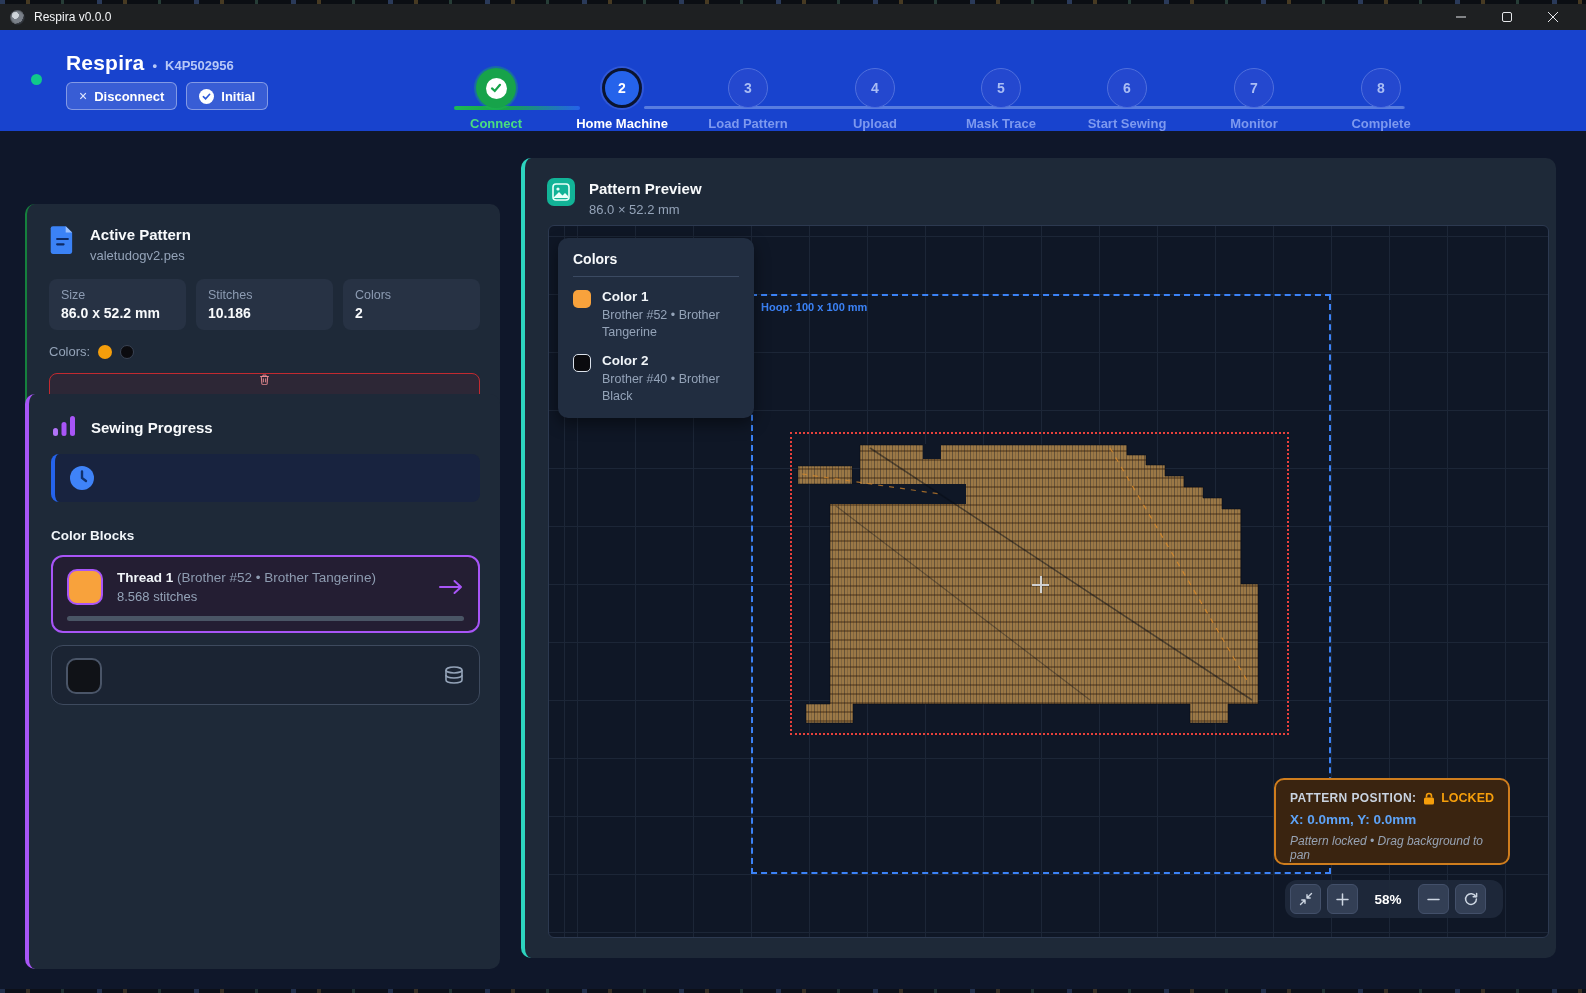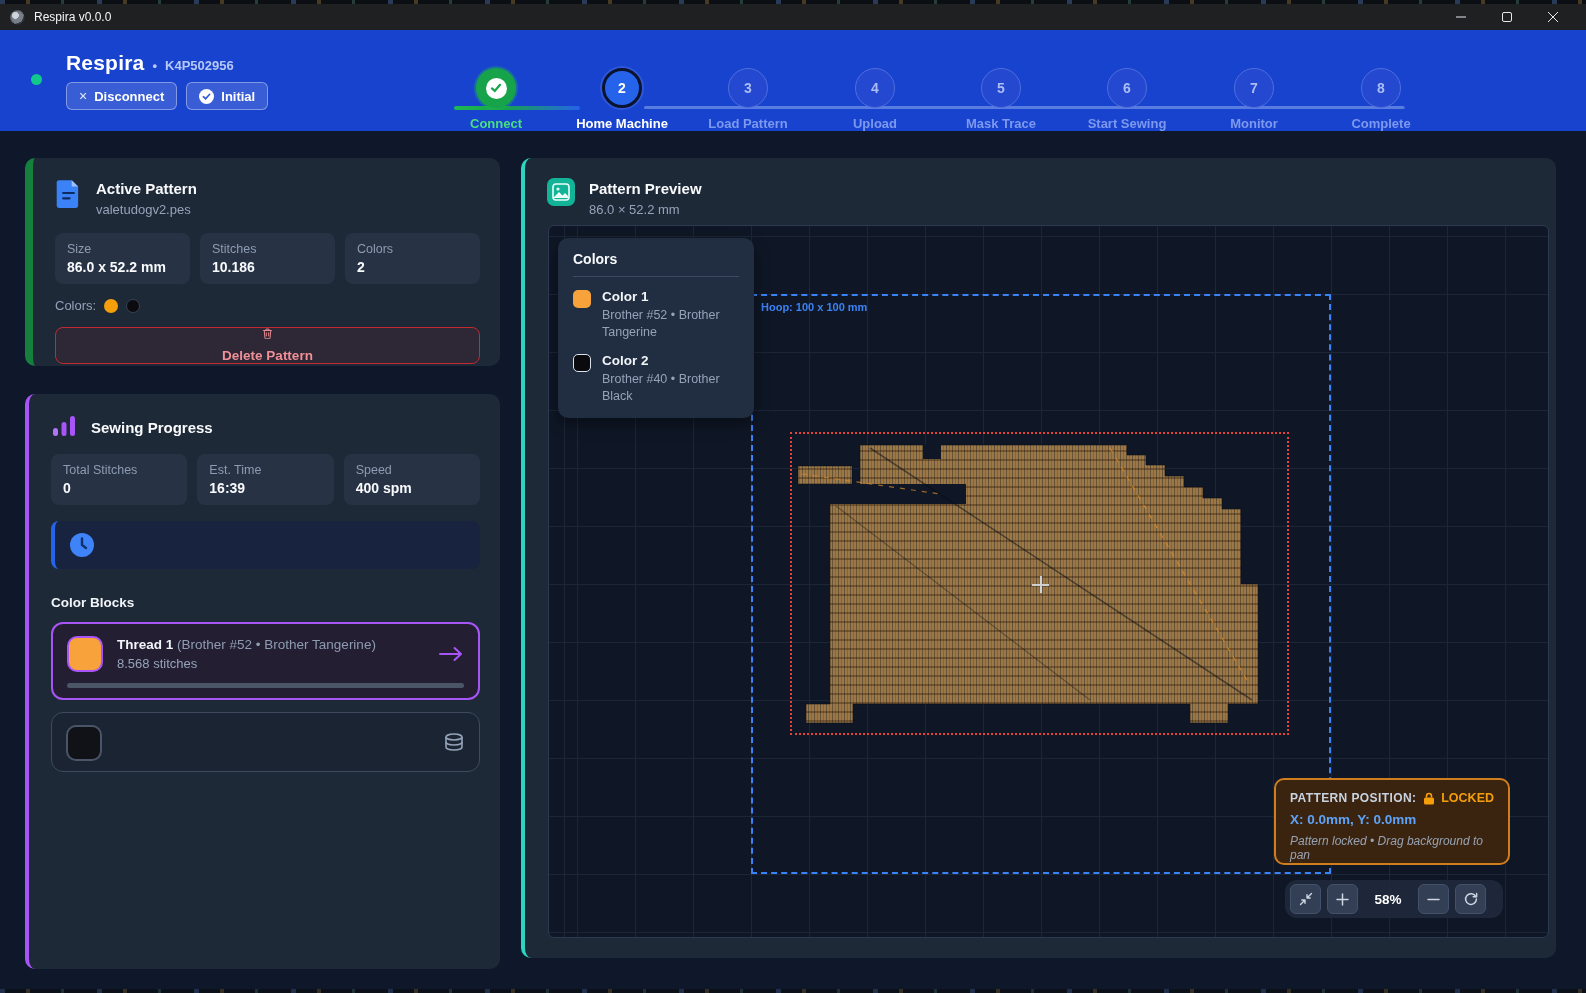--- a/index.html
+++ b/index.html
@@ -59,21 +59,21 @@
   .step.todo .circ { background:#2448cf; border:1.5px solid #4f6fdd; color:#aabdf4; }
   .step.active .circ { background:#2563eb; color:#fff; border:3px solid #0a1430; box-shadow:0 0 0 2px #2f57d8; }
   .step.done .circ { background:#17a34a; box-shadow:0 0 0 2px #1db95455; }
   .step .inner-done { width:21px; height:21px; background:#fff; border-radius:50%; display:flex; align-items:center; justify-content:center; }
   .step .slabel { margin-top:8px; font-size:13px; font-weight:bold; }
   .step.done .slabel { color:#4ade80; }
   .step.active .slabel { color:#fff; }
   .step.todo .slabel { color:#7d99ef; }
   
   .card { position:absolute; background:#1e2938; border-radius:10px; }
-  .card.blue { border-left:8px solid #15803d; }
+  .card.blue { border-left:2px solid #15803d;margin-top:46px; }
   .card.purple { border-left:4px solid #a855f7; }
   .card.teal { border-left:4px solid #2dd4bf; }
   .card-head { display:flex; gap:14px; padding:20px 20px 0 22px; }
   .card-title { font-size:15px; font-weight:bold; color:#f8fafc; padding-top:2px; }
   .card-sub { font-size:13px; color:#94a3b8; margin-top:5px; }
   .stats { display:flex; gap:10px; padding:0 20px 0 22px; margin-top:16px; }
   .stat { flex:1; background:#273244; border-radius:8px; padding:9px 12px; }
   .stat .sl { font-size:12.5px; color:#8d9cb3; }
   .stat .sv { font-size:14px; font-weight:bold; color:#f8fafc; margin-top:3px; }
   .colorsrow { display:flex; align-items:center; gap:8px; padding:0 22px; margin-top:14px; font-size:13px; color:#94a3b8; }
@@ -296,34 +296,20 @@
   </div>
 
   <div class="card purple" style="left:25px; top:394px; width:475px; height:575px;">
     <div class="card-head" style="align-items:center;">
       <svg width="26" height="24" viewBox="0 0 26 24">
         <rect x="2" y="14" width="5" height="8" rx="2.5" fill="#b173f8"></rect>
         <rect x="10.5" y="8" width="5" height="14" rx="2.5" fill="#a855f7"></rect>
         <rect x="19" y="2" width="5" height="20" rx="2.5" fill="#a855f7"></rect>
       </svg>
       <div class="card-title">Sewing Progress</div>
-    </div>
-    <div class="stats">
-      <div class="stat">
-        <div class="sl">Total Stitches</div>
-        <div class="sv">0</div>
-      </div>
-      <div class="stat">
-        <div class="sl">Est. Time</div>
-        <div class="sv">16:39</div>
-      </div>
-      <div class="stat">
-        <div class="sl">Speed</div>
-        <div class="sv">400 spm</div>
-      </div>
     </div>
     <div class="status-box">
       <svg class="clock-badge" viewBox="0 0 26 26">
         <circle cx="13" cy="13" r="12" fill="#3f83f8"></circle>
         <path d="M13 6.5 V13 L17 16" stroke="#10316e" stroke-width="2.4" fill="none" stroke-linecap="round"></path>
       </svg>
     </div>
     <div class="blocks-title">Color Blocks</div>
 
     <div class="thread active">

